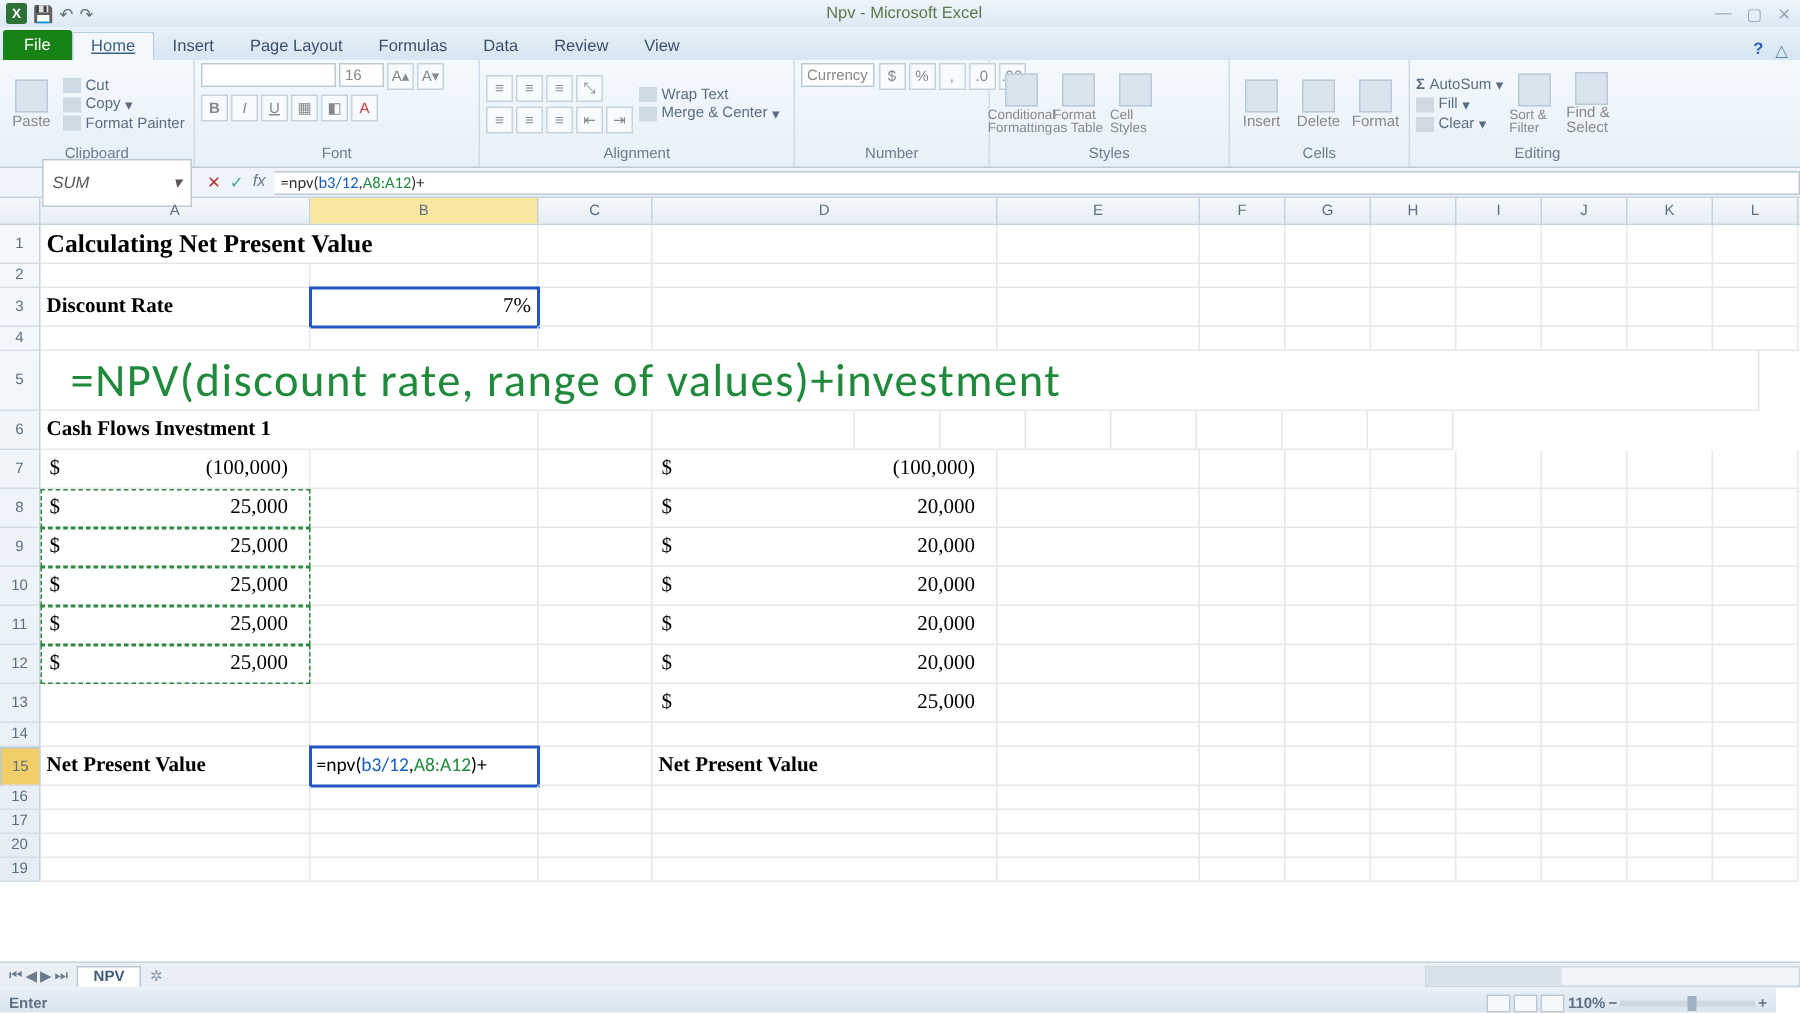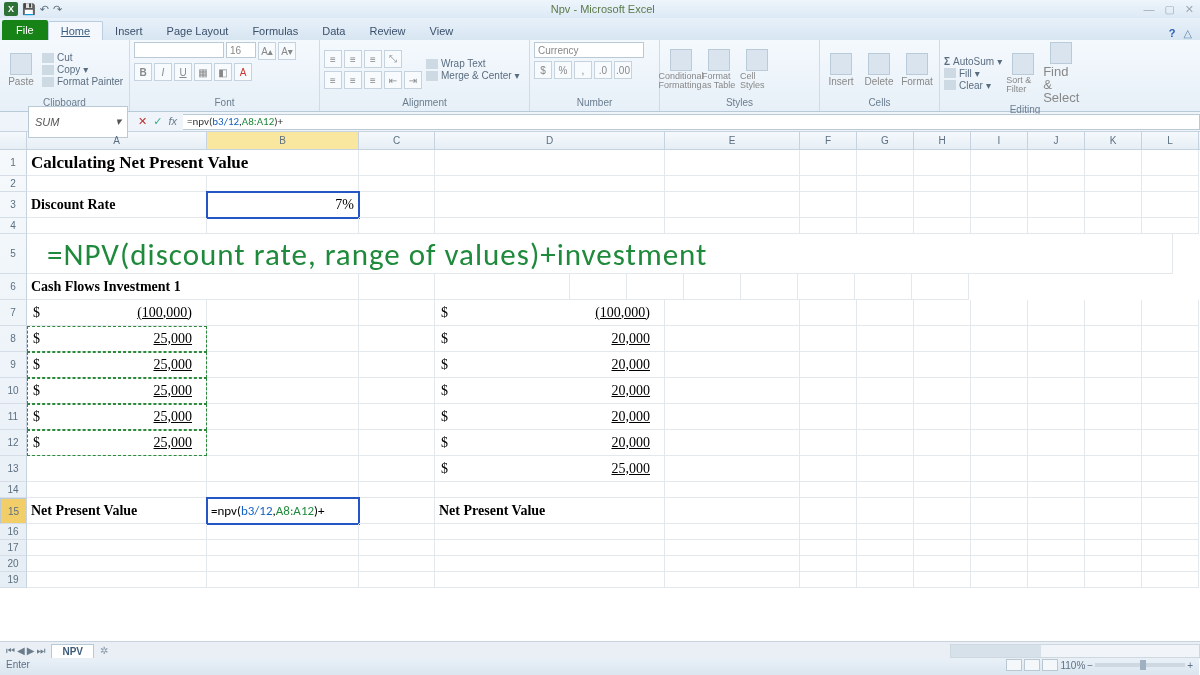--- a/index.html
+++ b/index.html
@@ -56,35 +56,35 @@
   .rowhdr.sel{ background:#f2ce68;}
   .cells{ position:relative;}
   .row{ display:flex; height:26px;}
   .row.tall{ height:40px;}
   .row.short{ height:16px;}
   .cell{ border-right:1px solid #e3e8ed; border-bottom:1px solid #e3e8ed; padding:0 4px; display:flex; align-items:center; font-family:"Times New Roman", serif; font-size:14px; color:#000; overflow:visible; white-space:nowrap;}
   .cell.b{ font-weight:bold;}
   .cell.right{ justify-content:flex-end;}
   .cell.curr{ justify-content:space-between;}
   .cell.curr .sym{ padding-left:2px;}
-  .cell.curr .val{ padding-right:10px;text-decoration:underline;}
+  .cell.curr .val{ padding-right:10px;}
 
   .selB3{ outline:2px solid #2457c5; outline-offset:-1px;}
   .editB15{ outline:2px solid #2457c5; outline-offset:-1px; background:#fff; font-family:Calibri,sans-serif !important; font-size:13px !important;}
   .marquee{ outline:1px dashed #2c8a3a; outline-offset:-1px;}
 
   
   .sheetbar{ position:absolute; bottom:16px; left:0; right:0; height:18px; background:#e9eff5; border-top:1px solid #c6d2dd; display:flex; align-items:center; font-size:10px;}
   .navarrows{ display:flex; gap:2px; padding:0 6px; color:#6b7c8b;}
   .sheettab{ background:#fff; border:1px solid #b9c8d5; border-bottom:none; padding:1px 10px; font-weight:bold; color:#3d5a79;}
   .hscroll{ margin-left:auto; width:250px; height:14px; background:#f1f5f9; border:1px solid #cdd8e1; position:relative;}
   .hscroll .thumb{ position:absolute; left:0; top:0; bottom:0; width:90px; background:#d7e1ea;}
 
   
-  .status{ position:absolute; bottom:0; left:0; right:1px; height:16px; background:linear-gradient(#e8f0f7,#dae5ef); display:flex; align-items:flex-start; font-size:10px; color:#5f7184; padding:0 6px;}
+  .status{ position:absolute; bottom:0; left:0; right:16px; height:16px; background:linear-gradient(#e8f0f7,#dae5ef); display:flex; align-items:flex-end; font-size:10px; color:#5f7184; padding:0 6px;font-weight:bold;}
   .status .zoom{ margin-left:auto; display:flex; align-items:center; gap:2px;}
   .viewbtns{ display:flex; gap:2px;}
   .viewbtn{ width:16px; height:12px; border:1px solid #bac8d4; background:#f4f8fb;}
   .slider{ width:90px; height:4px; background:#cdd8e1; position:relative;}
   .slider .sthumb{ position:absolute; left:50%; top:-3px; width:6px; height:10px; background:#9fb1c1;}
 
   .fx-ref1{ color:#1560c0;}
   .fx-ref2{ color:#1f8a3b;}
 </style>
 </head>
@@ -184,21 +184,21 @@
             <span class="mini-ico"></span>
             <span>Wrap Text</span>
           </div>
         <div><span class="mini-ico"></span><span>Merge &amp; Center</span> ▾</div>
       </div>
     </div>
     <div class="group-label">Alignment</div>
   </div>
 
   <div class="group" style="width:130px;">
-    <div class="group-body" style="flex-direction:column;gap:3px;align-items:flex-start;">
+    <div class="group-body" style="flex-direction:row;gap:3px;align-items:flex-start;">
       <div class="sel" style="width:110px;">Currency</div>
       <div class="btnrow">
         <div class="ibtn">$</div>
         <div class="ibtn">%</div>
         <div class="ibtn">,</div>
         <div class="ibtn">.0</div>
         <div class="ibtn">.00</div>
       </div>
     </div>
     <div class="group-label">Number</div>
@@ -250,21 +250,21 @@
         <div><span class="mini-ico"></span><span>Fill</span> ▾</div>
         <div><span class="mini-ico"></span><span>Clear</span> ▾</div>
       </div>
       <div class="bigbtn">
           <div class="ic"></div>
           <span style="font-size:9px;line-height:1;">Sort &amp;
 Filter</span>
         </div>
       <div class="bigbtn">
           <div class="ic"></div>
-          <span style="font-size:13px;line-height:1;">Find &amp;
+          <span style="font-size:10px;line-height:1;">Find &amp;
 Select</span>
         </div>
     </div>
     <div class="group-label">Editing</div>
   </div>
 </div>
 
 <div class="fxbar">
   <div class="namebox">
       <span>SUM</span> 

